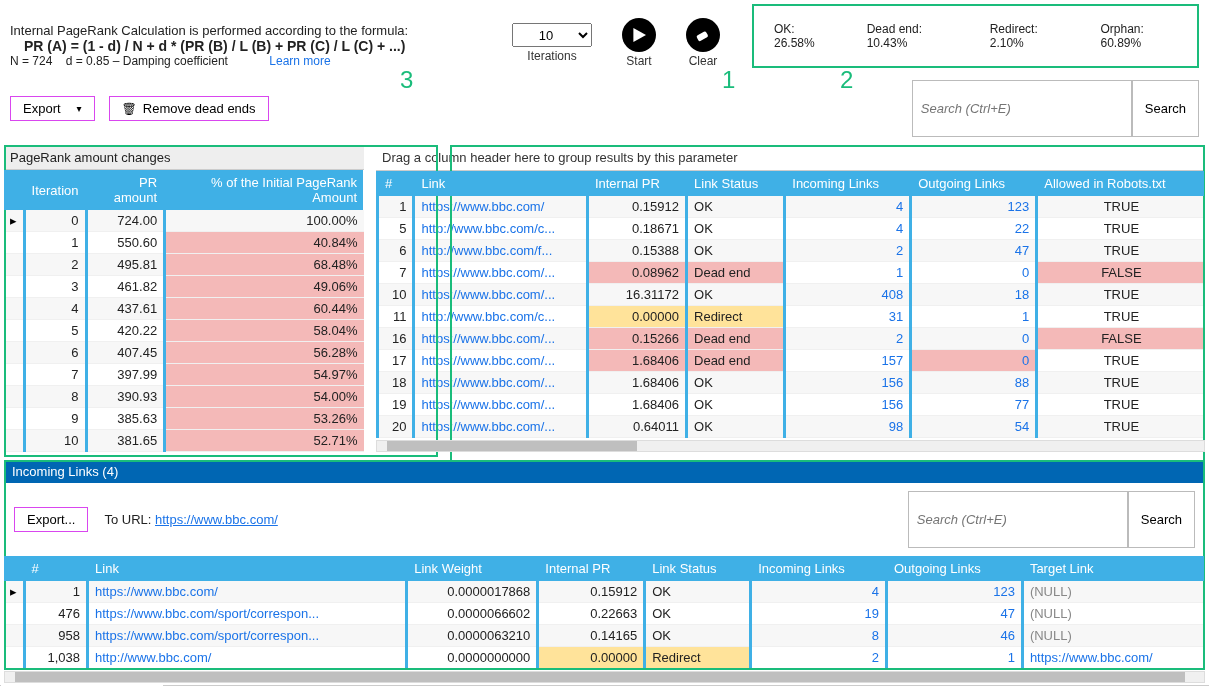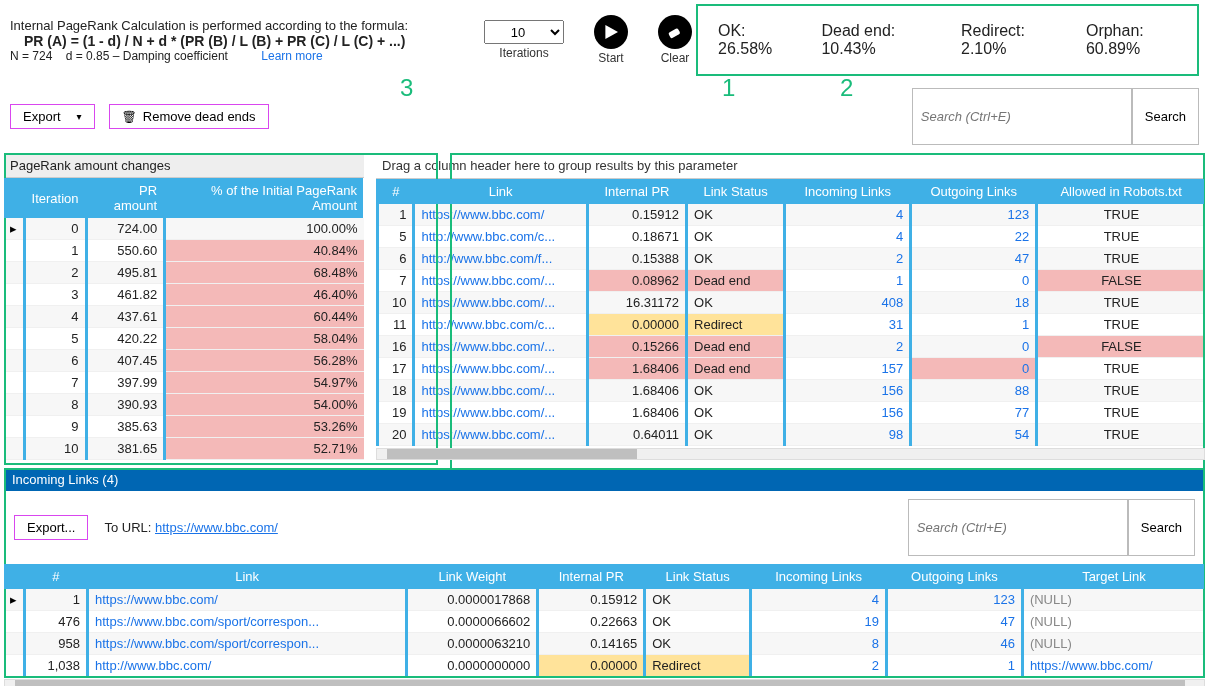--- a/index.html
+++ b/index.html
@@ -1,44 +1,44 @@
 <!DOCTYPE html>
 <html><head>
 <meta charset="utf-8">
 <style>
 * { box-sizing: border-box; margin: 0; padding: 0; }
 body { font-family: "Segoe UI", Arial, sans-serif; font-size: 13px; color: #222; background: #fff; width: 1209px; }
-.topbar { display: flex; align-items: center; padding: 4px 10px; gap: 4px; }
+.topbar { display: flex; align-items: flex-end; padding: 4px 10px; gap: 32px; }
 .formula-block { flex: 0 0 420px; }
 .formula-block .line1 { font-size: 13px; }
 .formula-block .line2 { font-weight: bold; font-size: 14px; padding-left: 14px; }
 .formula-block .line3 { font-size: 12px; }
-.formula-block .learn { color: #1a73e8; cursor: pointer; margin-left: 30px; }
+.formula-block .learn { color: #1a73e8; cursor: pointer; margin-left: 38px; }
 .controls { display: flex; align-items: center; gap: 30px; margin-left: 50px; }
 .ctrl { display: flex; flex-direction: column; align-items: center; gap: 2px; }
 .ctrl select { width: 80px; height: 24px; font-size: 13px; text-align: center; }
 .ctrl .lbl { font-size: 12px; color: #333; }
 .circle-btn { width: 34px; height: 34px; border-radius: 50%; background: #000; display: flex; align-items: center; justify-content: center; color: #fff; cursor: pointer; }
-.stats-box { border: 2px solid #1abc7b; display: flex; align-items: center; gap: 36px; padding: 16px 20px; margin-left: auto; font-size: 16px; position: relative; }
+.stats-box { border: 2px solid #1abc7b; display: flex; align-items: center; gap: 36px; padding: 16px 20px; margin-left: auto; font-size: 12px; position: relative; }
 .toolbar-row { display: flex; align-items: center; padding: 8px 10px; gap: 14px; }
 .btn { border: 1px solid #d946ef; background: #fff; padding: 4px 12px; font-size: 13px; cursor: pointer; display: inline-flex; align-items: center; gap: 6px; }
 .btn.dd::after { content: "▾"; font-size: 10px; margin-left: 10px; }
 .search-wrap { margin-left: auto; display: flex; }
 .search-wrap input { width: 220px; padding: 20px 8px; font-style: italic; border: 1px solid #bbb; font-size: 13px; }
 .search-wrap button { border: 1px solid #bbb; background: #fff; padding: 4px 12px; font-size: 13px; cursor: pointer; }
 .annot { position: absolute; color: #1abc7b; font-size: 24px; font-weight: 400; pointer-events: none; }
 .region { position: relative; }
 .region .outline { position: absolute; border: 2px solid #1abc7b; pointer-events: none; }
 .panels { display: flex; gap: 12px; padding: 0 4px; }
 .panel-left { width: 360px; }
 .panel-right { flex: 1; }
 .panel-title { background: #eee; border-top: 1px solid #ccc; border-bottom: 1px solid #ccc; padding: 4px 6px; font-size: 13px; }
 .grouphint { background: #fff; border-bottom: 1px solid #ccc; padding: 5px 6px; font-size: 13px; color: #333; }
 .tbl { width: 100%; border-collapse: collapse; font-size: 13px; }
-.tbl th { background: #3fb0e6; color: #fff; text-align: center; padding: 5px 6px; font-weight: normal; border-right: 1px solid #fff; position: relative; }
+.tbl th { background: #3fb0e6; color: #fff; text-align: left; padding: 5px 6px; font-weight: normal; border-right: 1px solid #fff; position: relative; }
 .tbl td { padding: 3px 6px; border-bottom: 1px solid #f0f0f0; }
 .tbl tr:nth-child(even) td { background: #f7f7f7; }
 .tbl .num { text-align: right; }
 .tbl .link { color: #1a73e8; cursor: pointer; white-space: nowrap; overflow: hidden; text-overflow: ellipsis; max-width: 140px; }
 .tbl .linknum { text-align: right; color: #1a73e8; cursor: pointer; }
 .pink { background: #f4b9b8 !important; }
 .yellow { background: #ffe39a !important; }
 .leftmark { border-left: 3px solid #3fb0e6; }
 .rowmark { color: #000; text-align:center; width: 12px; }
 .bottom-panel { margin: 6px 4px 0 4px; position: relative; }
@@ -142,21 +142,21 @@
           <tr>
       <td class="rowmark"></td>
       <td class="num leftmark">2</td>
       <td class="num leftmark">495.81</td>
       <td class="num leftmark pink">68.48%</td>
           </tr>
           <tr>
       <td class="rowmark"></td>
       <td class="num leftmark">3</td>
       <td class="num leftmark">461.82</td>
-      <td class="num leftmark pink">46.40%</td>
+      <td class="num leftmark pink">49.06%</td>
           </tr>
           <tr>
       <td class="rowmark"></td>
       <td class="num leftmark">4</td>
       <td class="num leftmark">437.61</td>
       <td class="num leftmark pink">60.44%</td>
           </tr>
           <tr>
       <td class="rowmark"></td>
       <td class="num leftmark">5</td>

